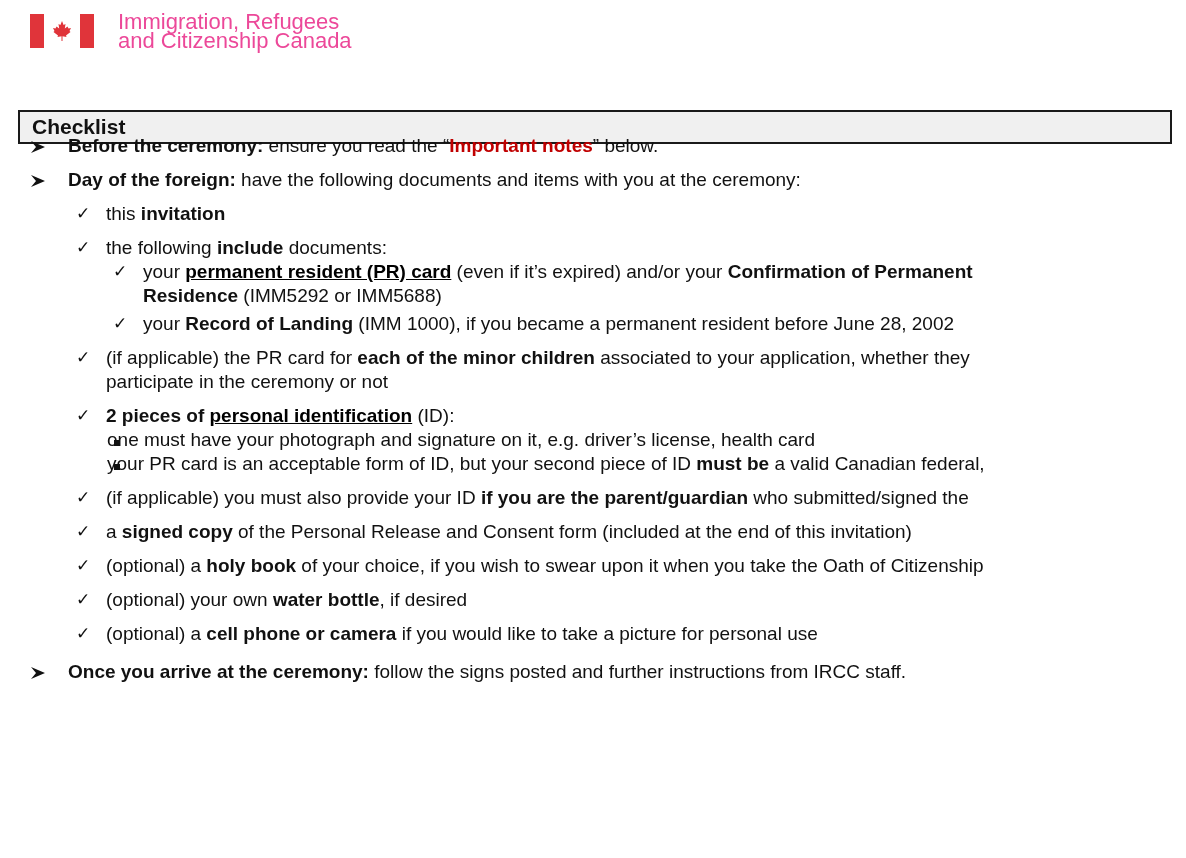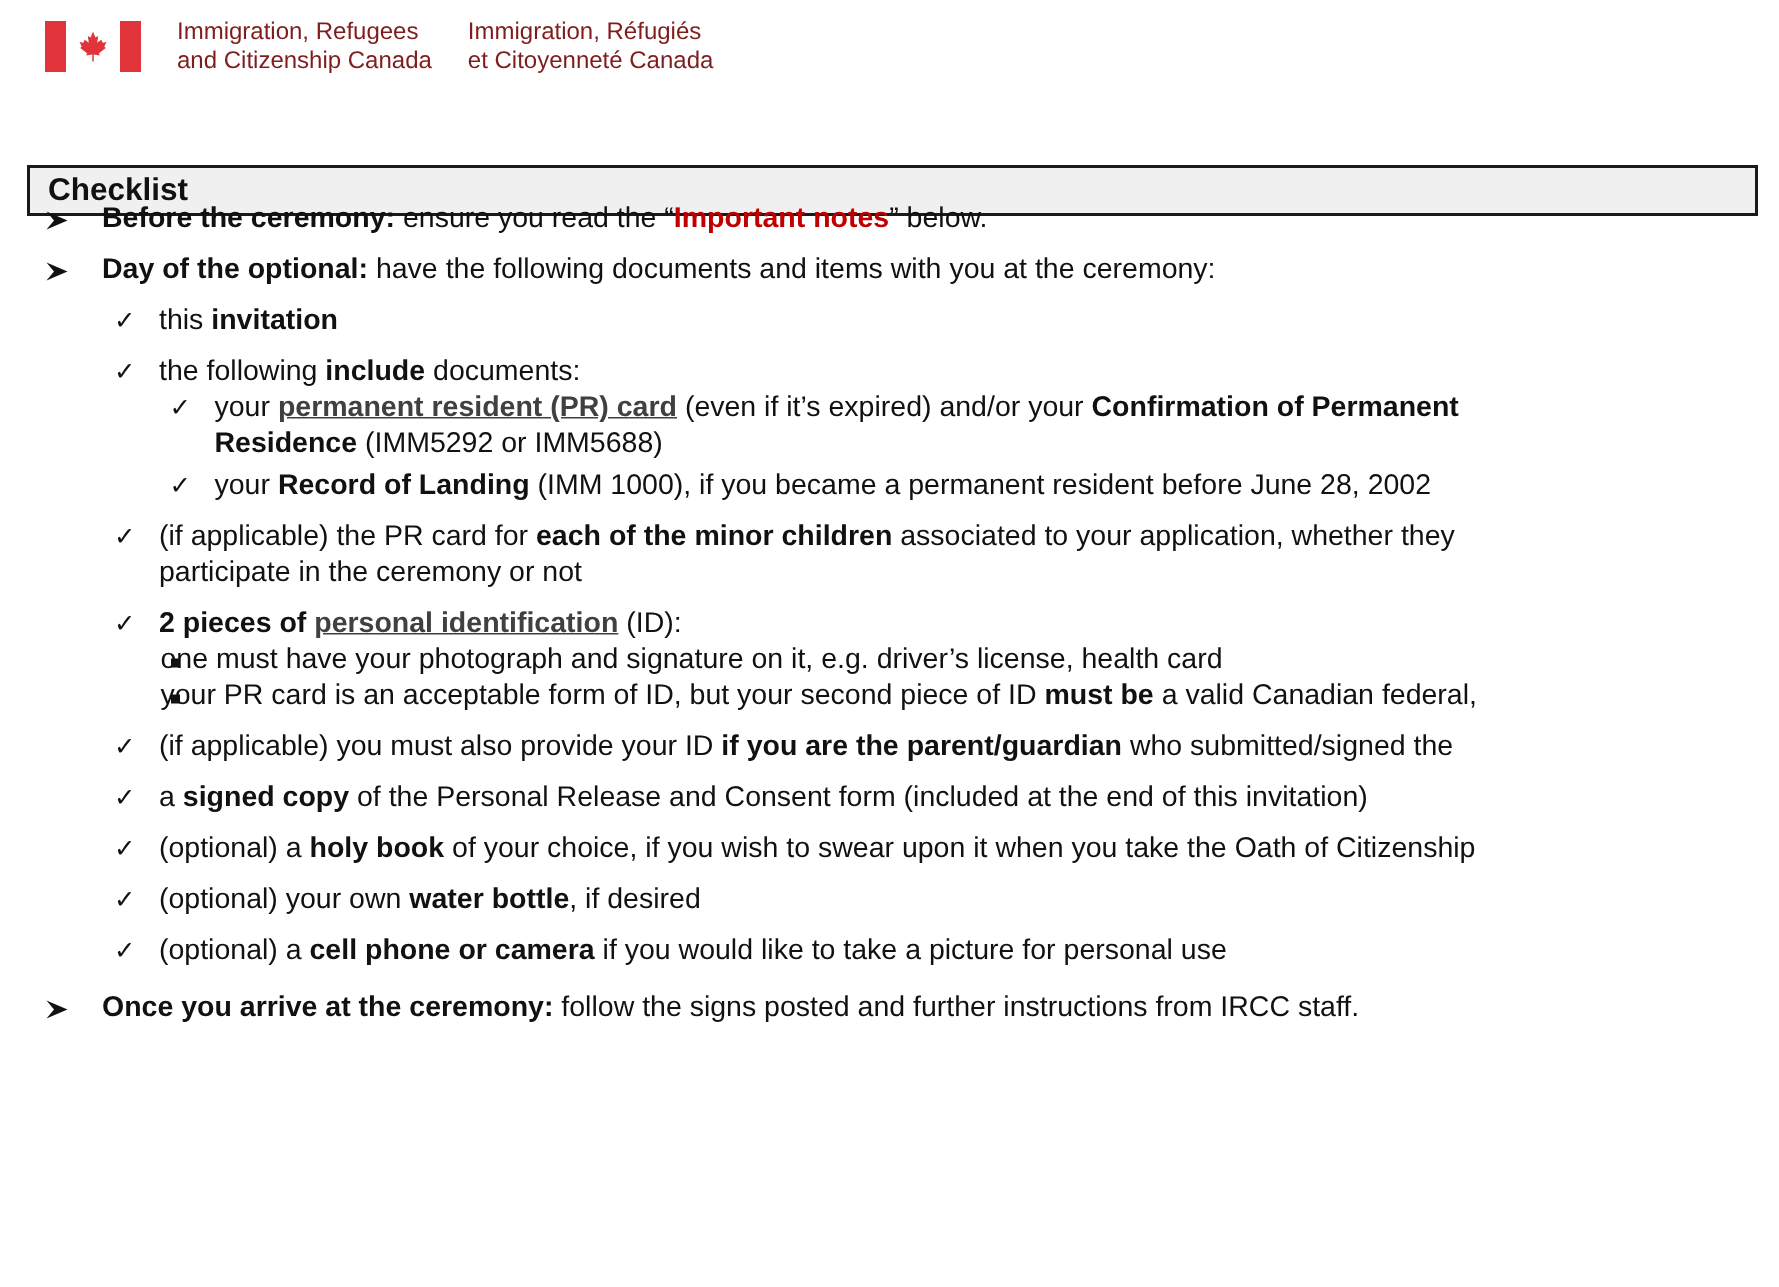--- a/index.html
+++ b/index.html
@@ -5,21 +5,21 @@
   html, body { margin: 0; padding: 0; background: #ffffff; }
   body {
     width: 1186px; height: 858px; overflow: hidden; position: relative;
     font-family: "Liberation Sans", sans-serif; color: #111111;
   }
   .header { position: absolute; left: 30px; top: 12px; height: 40px; display: flex; align-items: flex-start; }
   .flag { width: 64px; height: 34px; display: flex; position: relative; margin-top: 2px; }
   .flag .bar { width: 14px; height: 34px; background: #e0343a; }
   .flag .mid { width: 36px; height: 34px; position: relative; }
   .flag .mid svg { position: absolute; left: 7px; top: 6px; }
-  .org { font-size: 16px; line-height: 19px; color: #7f1d1d; }
+  .org { font-size: 22px; line-height: 19px; color: #ec4899; }
   .org-en { margin-left: 24px; }
   .org-fr { margin-left: 24px; }
 
   .section-box {
     position: absolute; left: 18px; top: 80px; width: 1150px; height: 30px;
     border: 2px solid #1a1a1a; background: #f0f0f0; box-sizing: content-box; margin-top: 30px;
   }
   .section-title { position: absolute; left: 12px; top: 3px; font-weight: bold; font-size: 21px; }
 
   .content { position: absolute; left: 0; top: 134px; width: 1186px; font-size: 19px; line-height: 24px; }
@@ -31,45 +31,41 @@
   .marker { position: absolute; top: 0; }
   .l1 .marker { left: 30px; }
   .l2 .marker { left: 76px; }
   .l3 .marker { left: 113px; }
   .l3b .marker { left: 114px; top: 0; }
   .arrow-icon { width: 16px; height: 14px; margin-top: 6px; }
   .check-icon { font-size: 17px; }
   .square-icon { display: inline-block; width: 6px; height: 6px; background: #111; margin-top: 9px; }
   b { font-weight: bold; }
   .red { color: #c00000; font-weight: bold; }
-  a.link { color: #404040; text-decoration: underline; }
+  a.link { color: #000000; text-decoration: underline; }
   a.link.bold { font-weight: bold; }
   .gap { height: 10px; }
   .gap-s { height: 8px; }
 </style>
 </head>
 <body>
 
 <div class="header">
   <div class="flag">
     <div class="bar"></div>
     <div class="mid">
       <svg width="22" height="22" viewBox="0 0 22 22">
         <path d="M11 1 L12.6 5 L14.5 4 L13.8 8.5 L16.5 6.5 L17.5 8.5 L20 8 L18.5 11 L19.5 12 L15 15.5 L15.5 17 L11.5 16.3 L11.5 21 L10.5 21 L10.5 16.3 L6.5 17 L7 15.5 L2.5 12 L3.5 11 L2 8 L4.5 8.5 L5.5 6.5 L8.2 8.5 L7.5 4 L9.4 5 Z" fill="#e0343a"></path>
       </svg>
     </div>
     <div class="bar"></div>
   </div>
   <div class="org org-en">
     <div>Immigration, Refugees</div>
     <div>and Citizenship Canada</div>
-  </div>
-  <div class="org org-fr">
-    <div>Immigration, Réfugiés</div>
-    <div>et Citoyenneté Canada</div>
   </div>
 </div>
 
 <div class="section-box">
   <div class="section-title">Checklist</div>
 </div>
 
 <div class="content">
 
   <div class="row l1">
@@ -81,21 +77,21 @@
     <b>Before the ceremony:</b><span> ensure you read the “</span><span class="red">Important notes</span><span>” below.</span>
   </div>
   <div class="gap"></div>
 
   <div class="row l1">
     <span class="marker">
       <svg class="arrow-icon" viewBox="0 0 16 14">
           <path d="M1 1 L15 7 L1 13 L6 7 Z" fill="#111"></path>
         </svg>
     </span>
-    <b>Day of the optional:</b><span> have the following documents and items with you at the ceremony:</span>
+    <b>Day of the foreign:</b><span> have the following documents and items with you at the ceremony:</span>
   </div>
   <div class="gap"></div>
 
   <div class="row l2">
     <span class="marker check-icon">✓</span>
     <span>this </span><b>invitation</b>
   </div>
   <div class="gap"></div>
 
   <div class="row l2">

